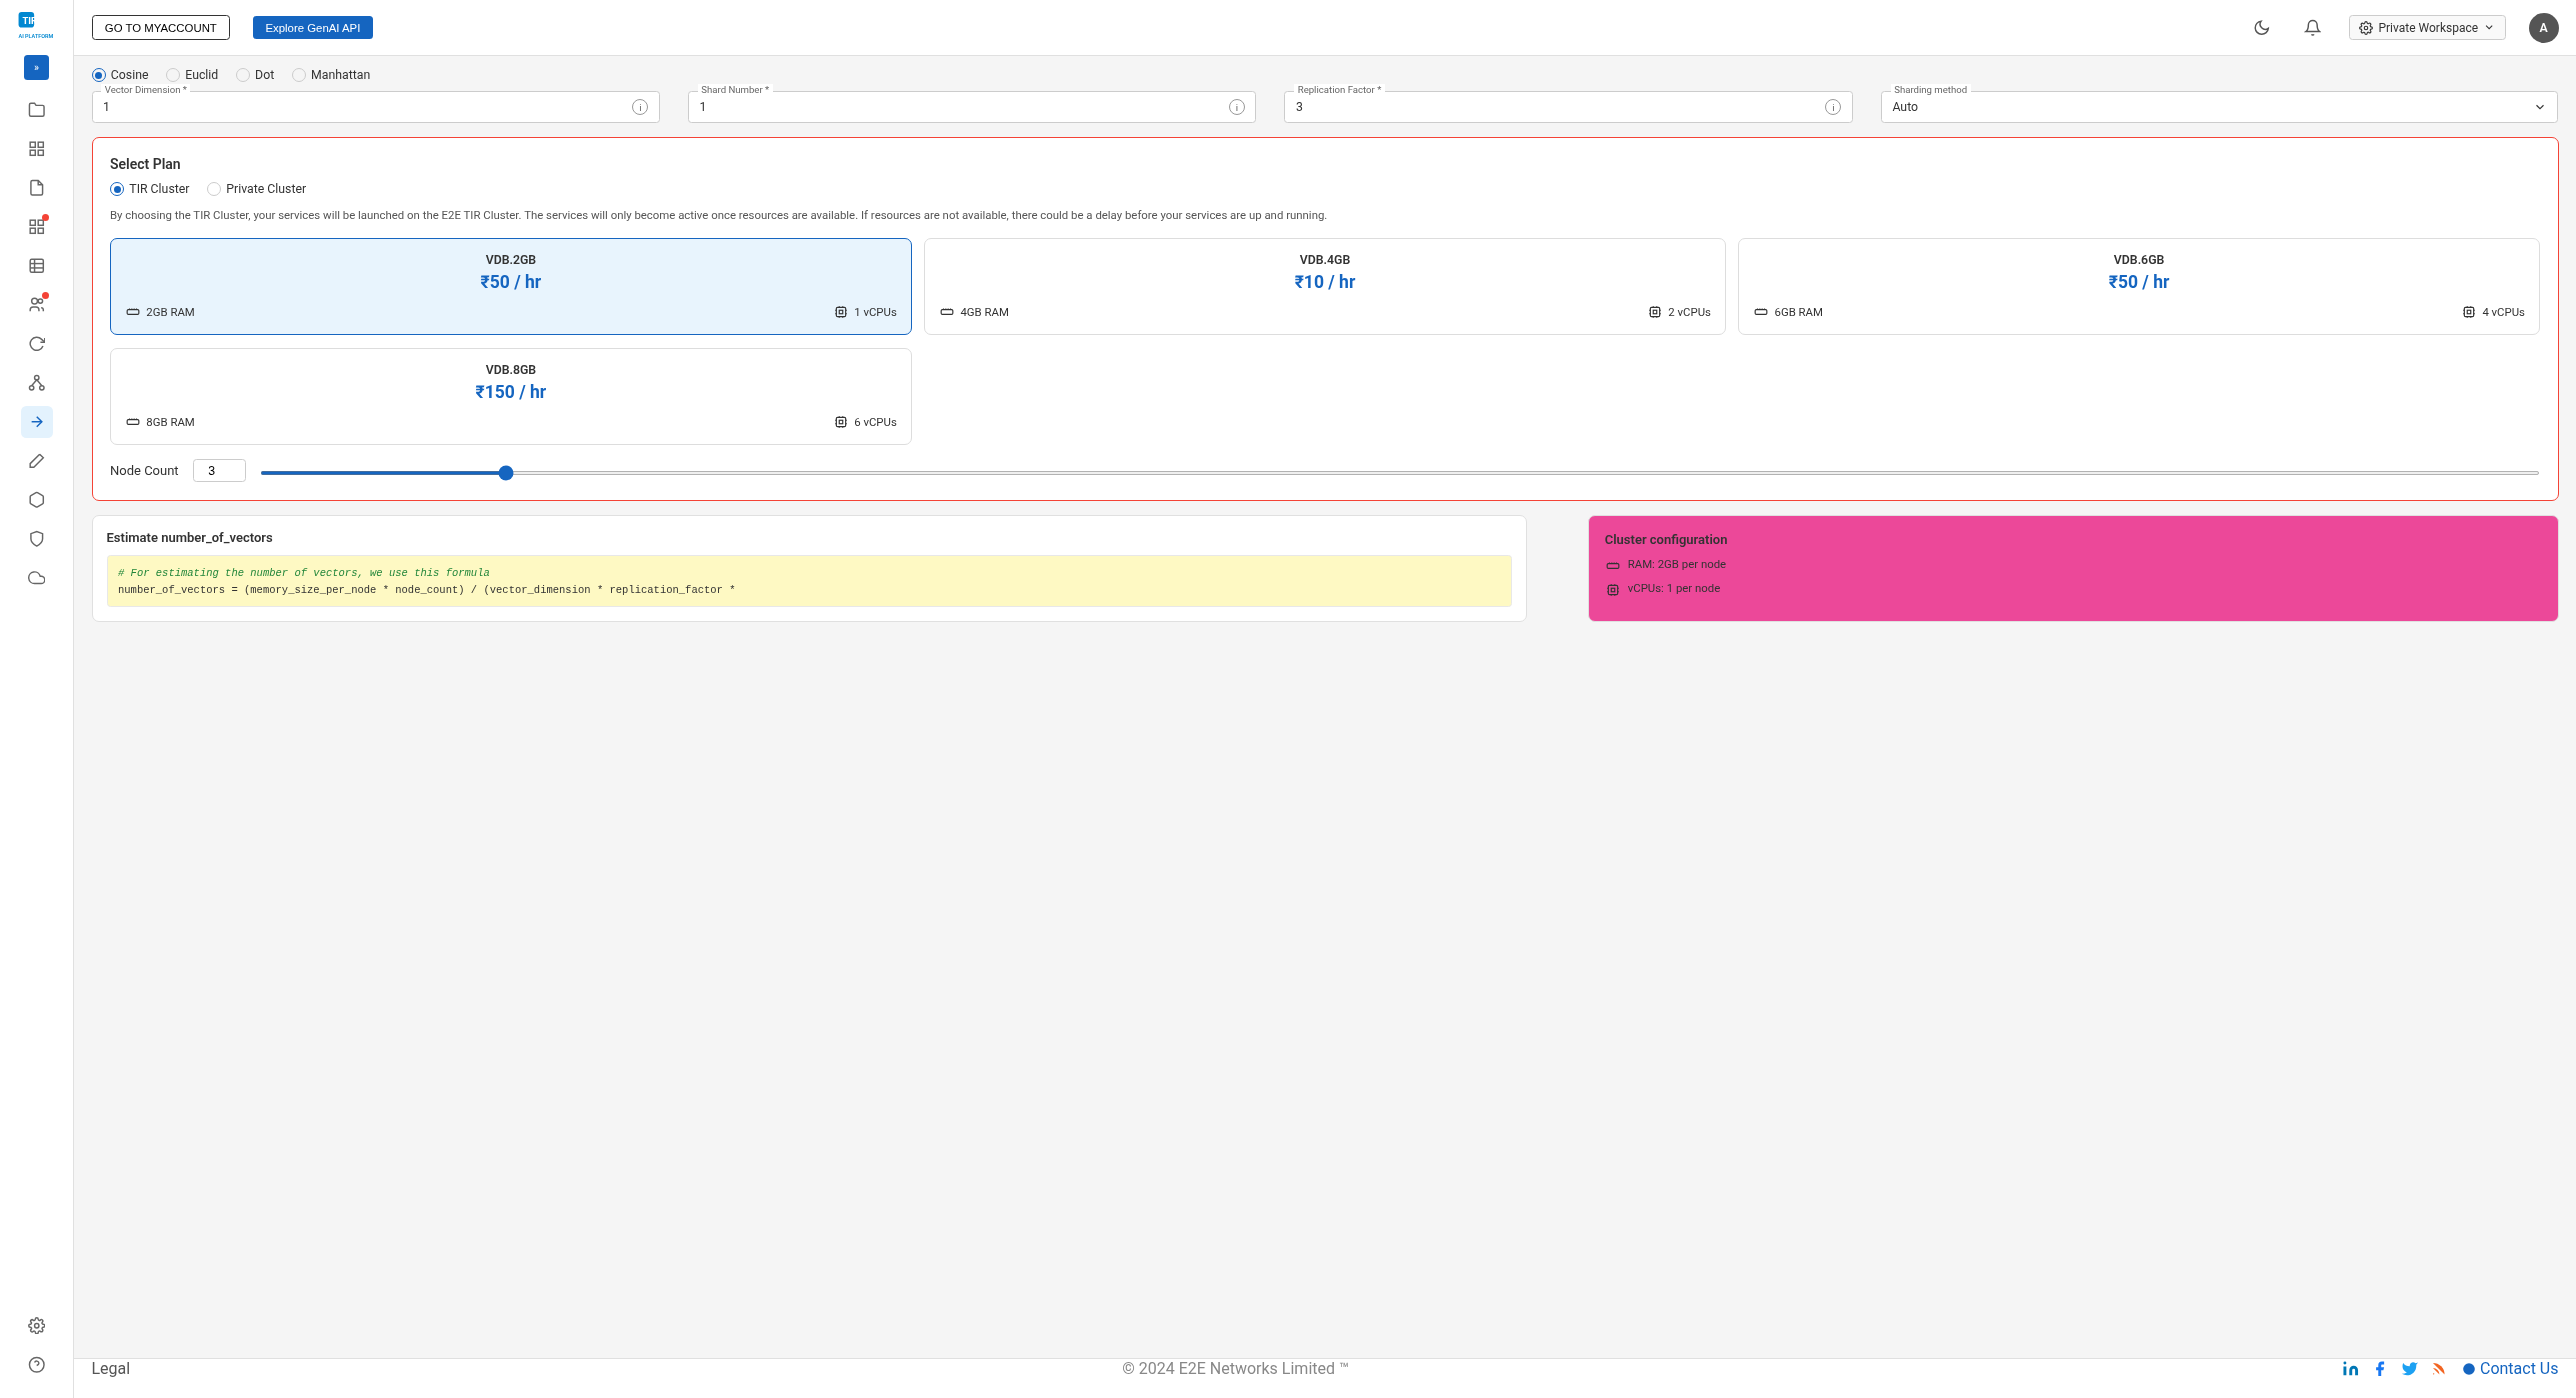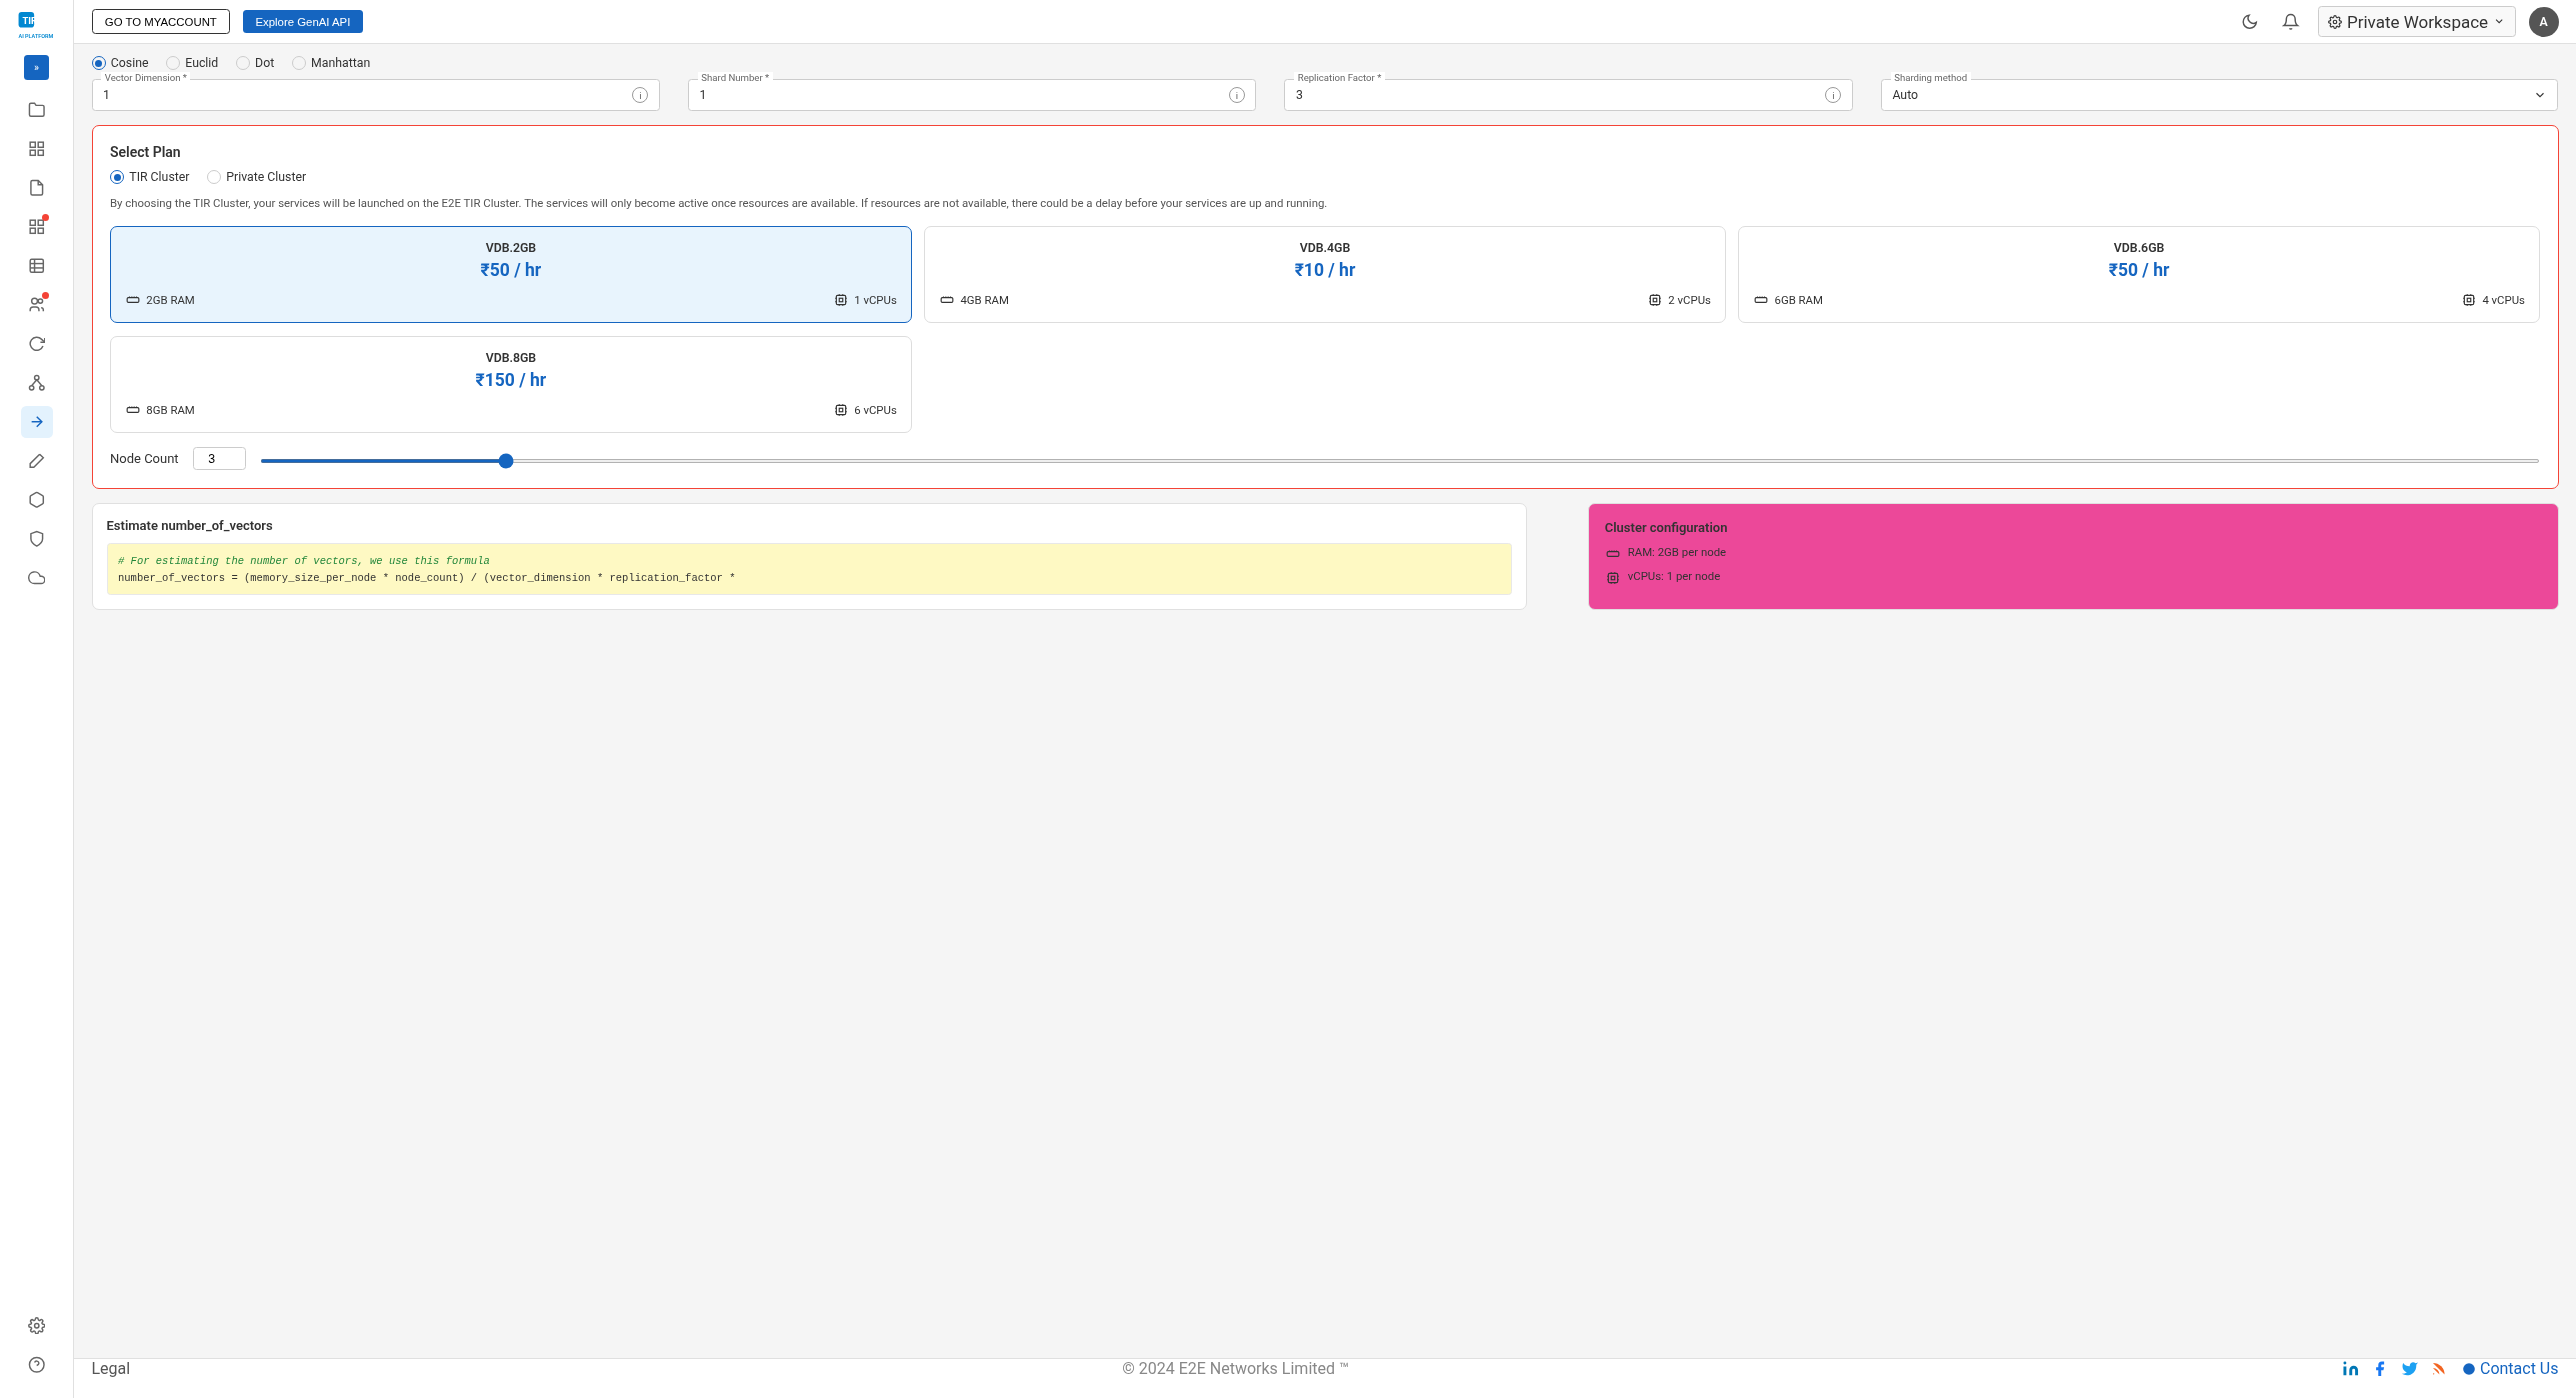--- a/index.html
+++ b/index.html
@@ -14,26 +14,26 @@
     .sidebar-logo svg { width: 39px; height: 32px; }
     .sidebar-toggle { width: 24.5px; height: 24.5px; background: #1565c0; border-radius: 3.5px; display: flex; align-items: center; justify-content: center; color: white; cursor: pointer; font-size: 10.5px; margin-bottom: 7px; }
     .sidebar-icon { width: 32px; height: 32px; display: flex; align-items: center; justify-content: center; border-radius: 5.3px; cursor: pointer; color: #666; position: relative; }
     .sidebar-icon.active { color: #1565c0; background: #e3f2fd; }
     .sidebar-icon svg { width: 17.5px; height: 17.5px; }
     .sidebar-badge { position: absolute; top: 3.5px; right: 3.5px; width: 7px; height: 7px; background: #f44336; border-radius: 50%; }
     .sidebar-spacer { flex: 1; }
     .sidebar-bottom { display: flex; flex-direction: column; align-items: center; gap: 7px; padding-bottom: 8.8px; }
 
     
-    .header { height: 44px; background: #fff; border-bottom: 0.9px solid #e0e0e0; display: flex; align-items: center; padding: 0 17.5px; gap: 13px; flex-shrink: 0; }
+    .header { height: 56px; background: #fff; border-bottom: 0.9px solid #e0e0e0; display: flex; align-items: center; padding: 0 17.5px; gap: 23px; flex-shrink: 0; }
     .header-spacer { flex: 1; }
     .header-btn-outline { border: 0.9px solid #333; background: transparent; padding: 5.3px 12.3px; border-radius: 3.5px; cursor: pointer; font-size: 11.4px; font-weight: 500; }
     .header-btn-primary { border: none; background: #1565c0; color: white; padding: 5.3px 12.3px; border-radius: 3.5px; cursor: pointer; font-size: 11.4px; font-weight: 500; }
     .header-icon { width: 28px; height: 28px; display: flex; align-items: center; justify-content: center; cursor: pointer; color: #555; }
-    .workspace-btn { display: flex; align-items: center; gap: 5.3px; border: 0.9px solid #ccc; border-radius: 3.5px; padding: 4.4px 8.8px; cursor: pointer; background: #f9f9f9; font-size: 17px; }
+    .workspace-btn { display: flex; align-items: center; gap: 5.3px; border: 0.9px solid #ccc; border-radius: 3.5px; padding: 4.4px 8.8px; cursor: pointer; background: #f9f9f9; font-size: 12px; }
     .avatar-btn { width: 30px; height: 30px; background: #555; border-radius: 50%; display: flex; align-items: center; justify-content: center; color: white; font-weight: 600; font-size: 12.3px; cursor: pointer; }
 
     
     .main { flex: 1; overflow-y: auto; display: flex; flex-direction: column; }
     .content-area { flex: 1; padding: 0 17.5px 17.5px 17.5px; overflow-y: auto; }
 
     
     .metric-row { display: flex; align-items: center; gap: 17.5px; padding: 12.3px 0 8.8px 0; }
     .radio-label { display: flex; align-items: center; gap: 5.3px; cursor: pointer; font-size: 12.3px; }
     .radio-circle { width: 14px; height: 14px; border-radius: 50%; border: 1.8px solid #ccc; display: flex; align-items: center; justify-content: center; flex-shrink: 0; }

